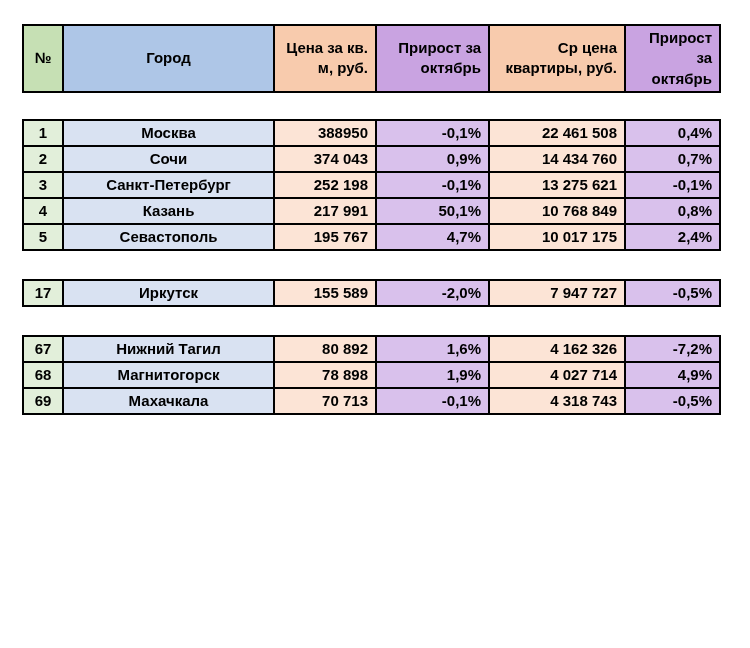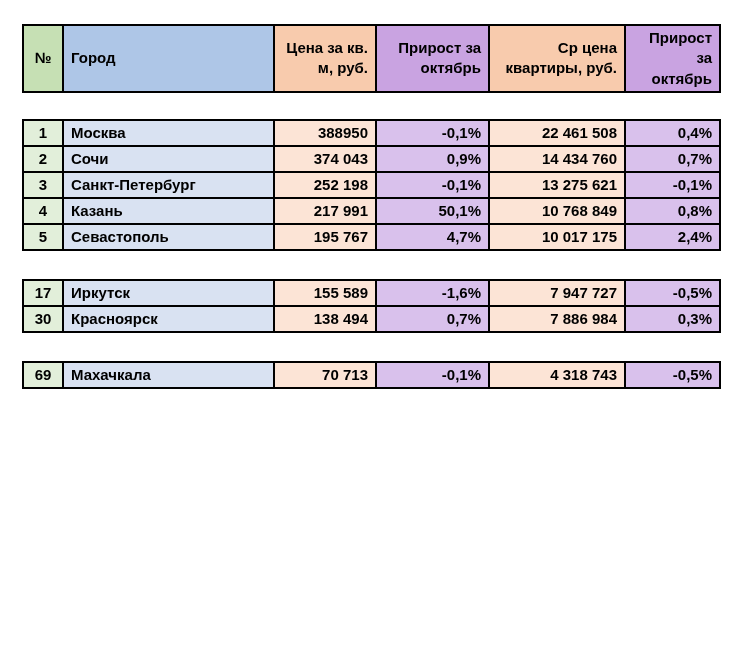--- a/index.html
+++ b/index.html
@@ -36,21 +36,21 @@
   
   col.w0 { width: 40px; }
   col.w1 { width: 211px; }
   col.w2 { width: 102px; }
   col.w3 { width: 113px; }
   col.w4 { width: 136px; }
   col.w5 { width: 95px; }
 
   
   td.c0 { text-align: center; padding: 0 2px; }
-  td.c1 { text-align: left;  padding-left: 9px; margin-left: 31px; }
+  td.c1 { text-align: center;  padding-left: 9px; margin-left: 31px; }
   td.c2, td.c3, td.c4, td.c5 { text-align: right; }
 
   
   table.light td.c0 { background: var(--green-row); }
   table.light td.c1 { background: var(--blue-row); }
   table.light td.c2, table.light td.c4 { background: var(--peach-row); }
   table.light td.c3, table.light td.c5 { background: var(--purple-row); }
 
   
   table.strong td.c0 { background: var(--green-header); }
@@ -156,45 +156,53 @@
         <col class="w2">
         <col class="w3">
         <col class="w4">
         <col class="w5">
     </colgroup>
     <tbody>
         <tr>
           <td class="c0">17</td>
           <td class="c1">Иркутск</td>
           <td class="c2">155 589</td>
-          <td class="c3">-1,6%</td>
+          <td class="c3">-2,0%</td>
           <td class="c4">7 947 727</td>
           <td class="c5">-0,5%</td>
         </tr>
-        <tr>
-          <td class="c0">30</td>
-          <td class="c1">Красноярск</td>
-          <td class="c2">138 494</td>
-          <td class="c3">0,7%</td>
-          <td class="c4">7 886 984</td>
-          <td class="c5">0,3%</td>
-        </tr>
       </tbody>
   </table>
 
   <table class="grid light block">
     <colgroup>
       <col class="w0">
         <col class="w1">
         <col class="w2">
         <col class="w3">
         <col class="w4">
         <col class="w5">
     </colgroup>
     <tbody>
+        <tr>
+          <td class="c0">67</td>
+          <td class="c1">Нижний Тагил</td>
+          <td class="c2">80 892</td>
+          <td class="c3">1,6%</td>
+          <td class="c4">4 162 326</td>
+          <td class="c5">-7,2%</td>
+        </tr>
+        <tr>
+          <td class="c0">68</td>
+          <td class="c1">Магнитогорск</td>
+          <td class="c2">78 898</td>
+          <td class="c3">1,9%</td>
+          <td class="c4">4 027 714</td>
+          <td class="c5">4,9%</td>
+        </tr>
         <tr>
           <td class="c0">69</td>
           <td class="c1">Махачкала</td>
           <td class="c2">70 713</td>
           <td class="c3">-0,1%</td>
           <td class="c4">4 318 743</td>
           <td class="c5">-0,5%</td>
         </tr>
       </tbody>
   </table>

